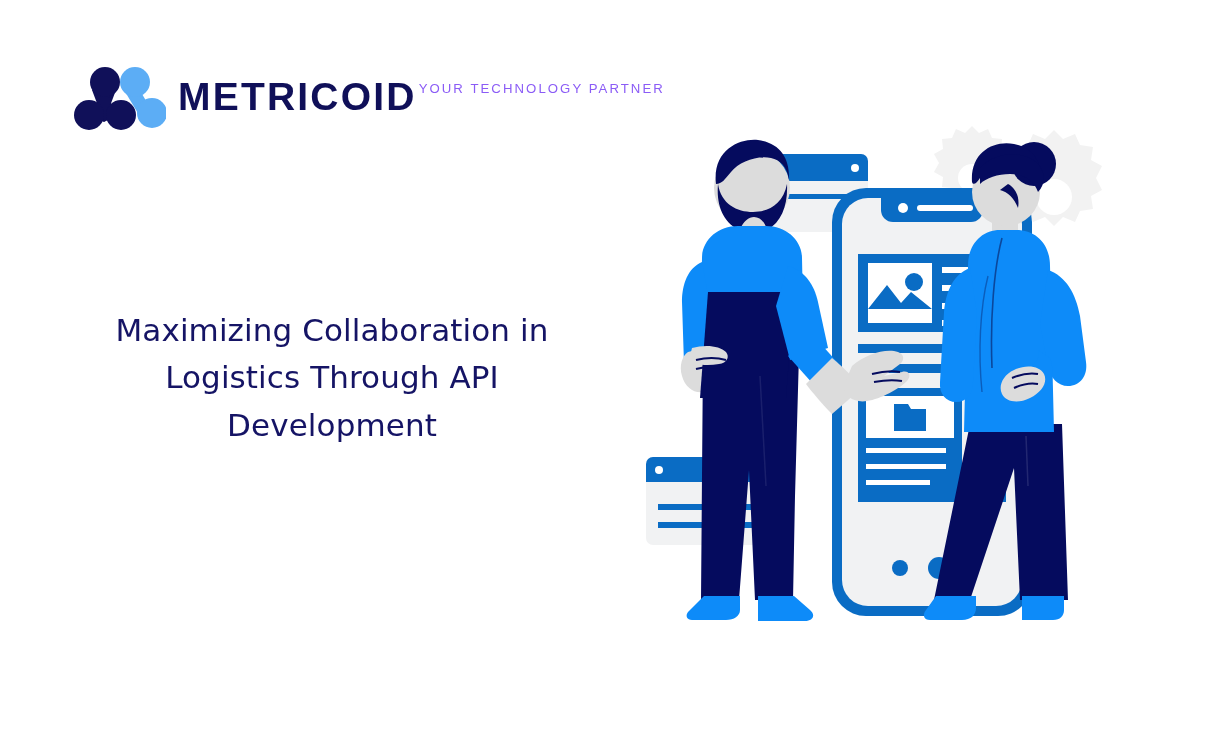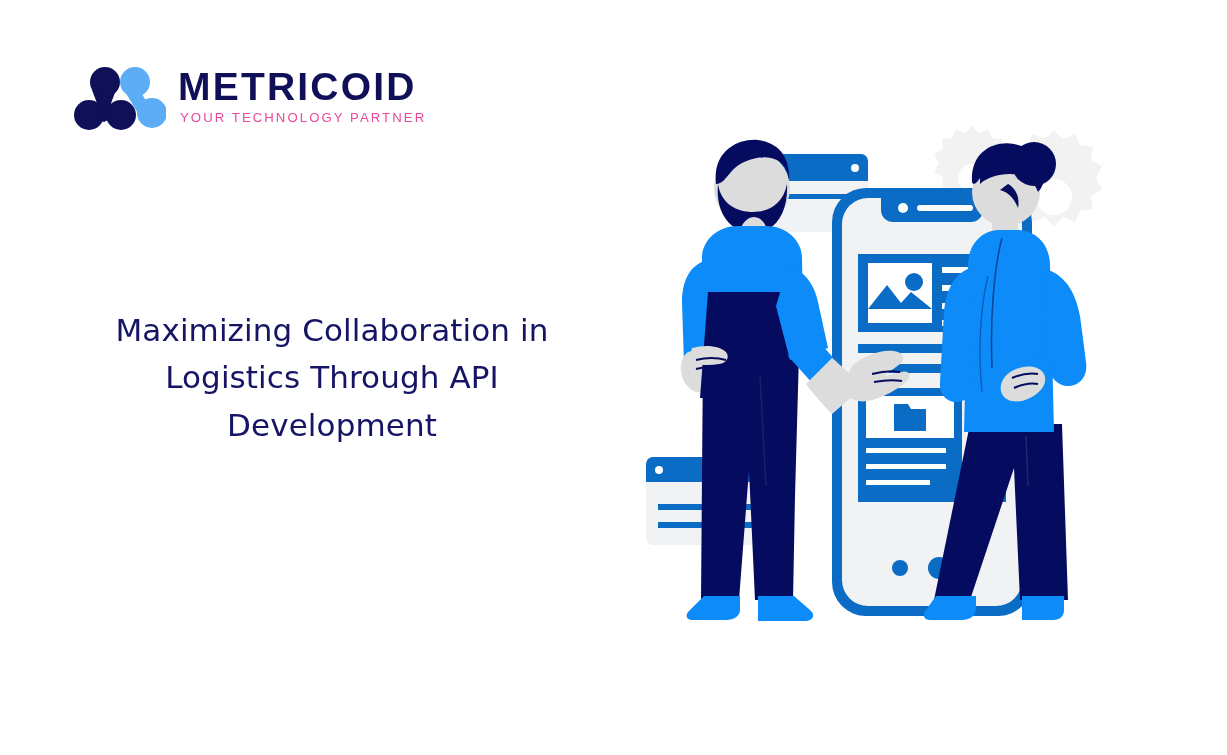--- a/index.html
+++ b/index.html
@@ -21,33 +21,33 @@
   
   .logo {
     position: absolute;
     left: 74px;
     top: 60px;
     display: flex;
     align-items: center;
     gap: 12px;
   }
   .logo-mark { width: 92px; height: 74px; display: block; }
-  .logo-text { display: flex; flex-direction: column; justify-content: center; }
+  .logo-text { display: flex; flex-direction: row; justify-content: center; }
   .logo-word {
     font-size: 39px;
     letter-spacing: 2.2px;
     font-weight: 700;
     color: #101059;
     line-height: 0.98;
     font-family: "Liberation Sans", sans-serif;
   }
   .logo-tagline {
     font-size: 13.2px;
     letter-spacing: 2.05px;
-    color: #ec4899;
+    color: #8b5cf6;
     line-height: 1.2;
     margin-top: 3px;
     margin-left: 2px;
     font-family: "Liberation Sans", sans-serif;
   }
 
   
   .headline {
     position: absolute;
     left: 62px;

